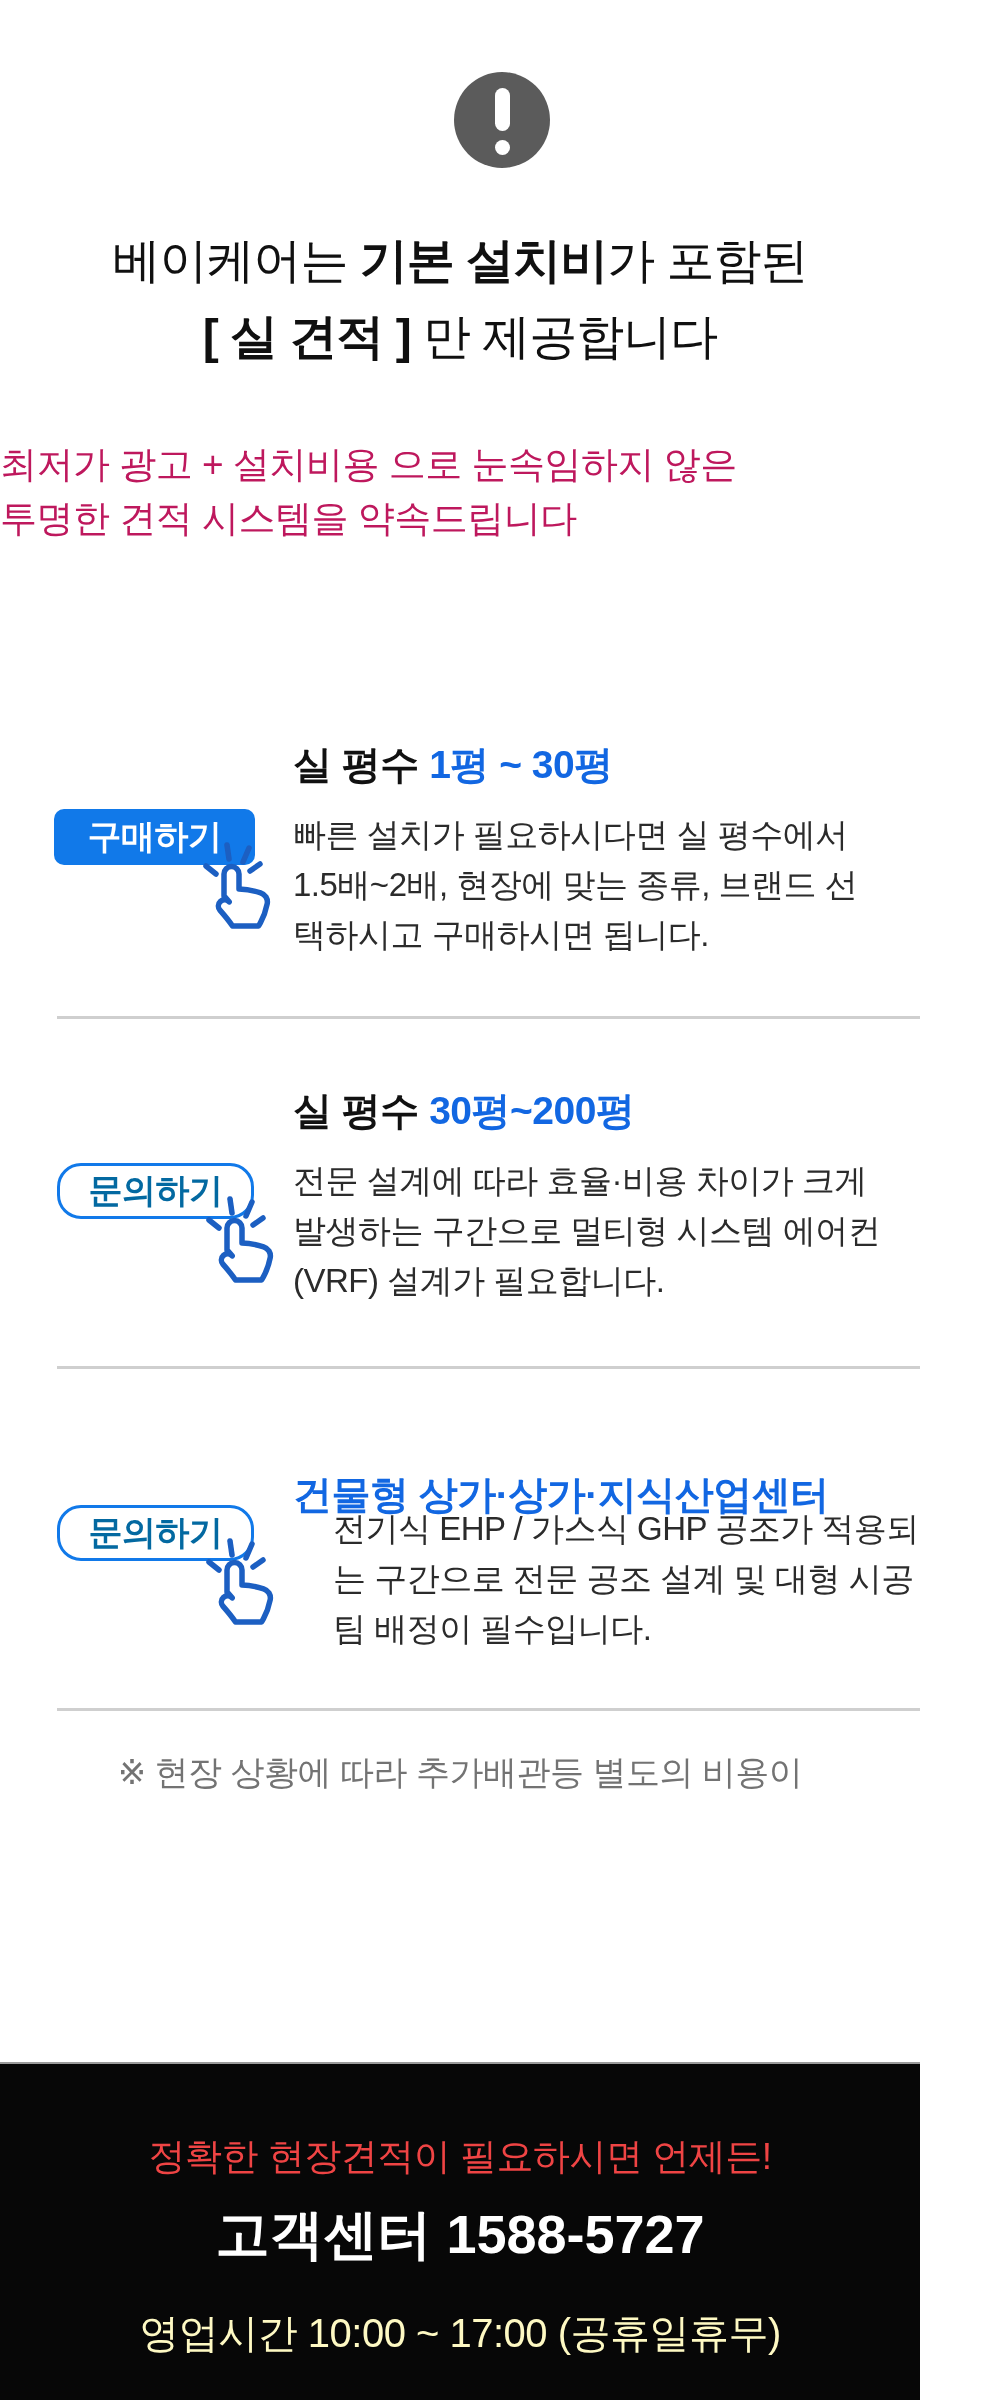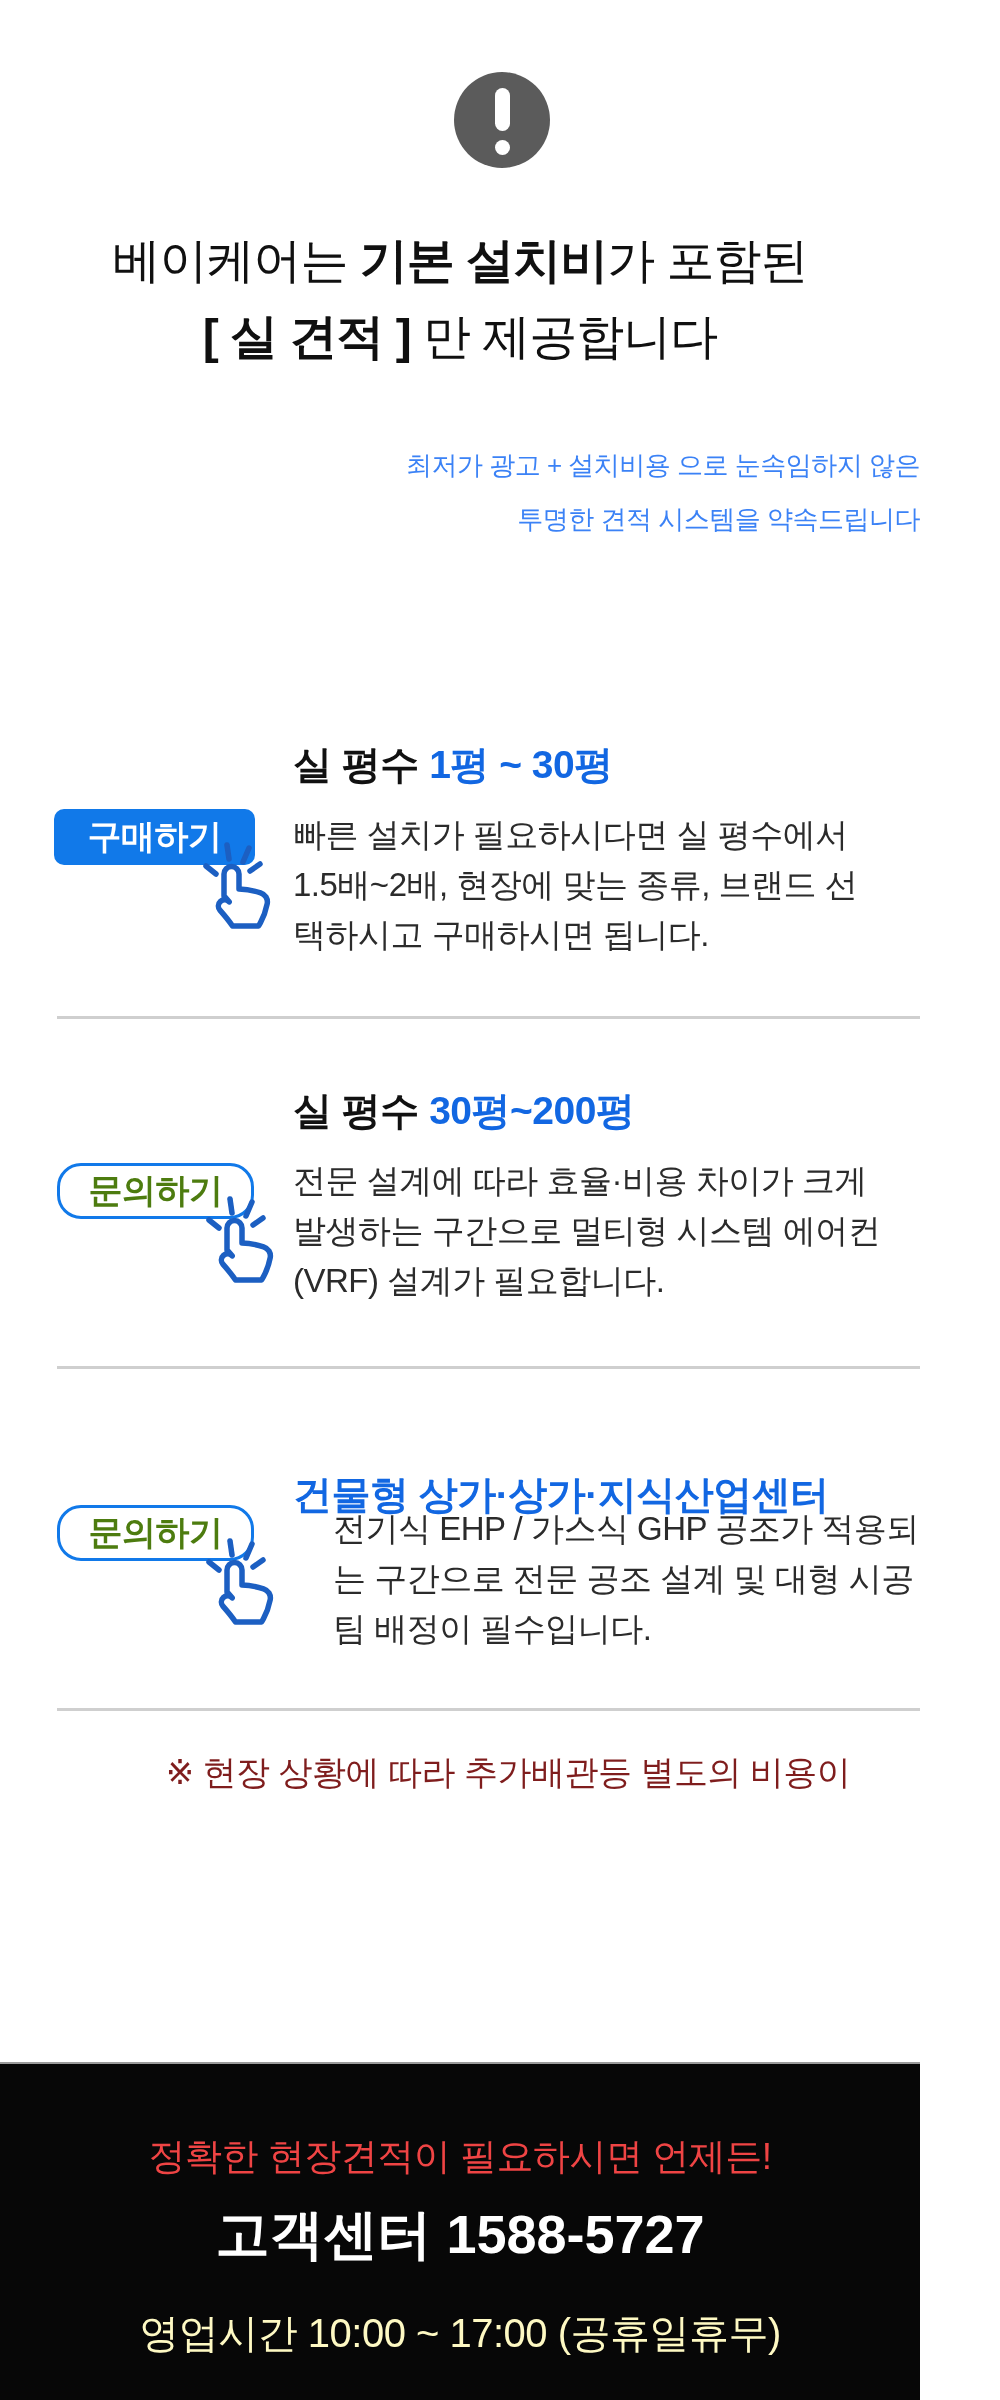--- a/index.html
+++ b/index.html
@@ -27,22 +27,22 @@
   
   .headline{
     position:absolute;left:0;top:223px;width:100%;
     text-align:center;font-size:48px;line-height:76px;
     color:#101010;letter-spacing:-1px;font-weight:400;
   }
   .headline .b{font-weight:800;}
   
   .subheadline{
     position:absolute;left:0;top:438px;width:100%;
-    text-align:right;font-size:26px;line-height:54px;
-    color:#3b82f6;letter-spacing:-0.5px;
+    text-align:left;font-size:37px;line-height:54px;
+    color:#be185d;letter-spacing:-0.5px;
   }
   
   .sec-title{
     position:absolute;left:293px;white-space:nowrap;
     font-size:39px;font-weight:700;color:#111;letter-spacing:-0.5px;
   }
   .sec-title .hl{color:var(--accent-blue,#1267e2);}
   .t1{top:738px;}
   .t2{top:1084px;}
   .t3{top:1468px;}
@@ -58,21 +58,21 @@
     position:absolute;display:flex;align-items:center;justify-content:center;
     box-sizing:border-box;font-family:inherit;
     font-size:34px;font-weight:700;letter-spacing:-0.5px;
     border-radius:10px;cursor:pointer;padding:0;text-align:center;
   }
   .btn-filled{
     left:54px;top:809px;width:201px;height:56px;
     background:var(--button-blue,#1179e9);color:#ffffff;border:none;
   }
   .btn-outline{
-    width:197px;height:56px;background:#ffffff;color:#4d7c0f;
+    width:197px;height:56px;background:#ffffff;color:#0369a1;
     border:3px solid var(--button-blue,#1179e9);border-radius:24px;
   }
   .btn2{left:57px;top:1163px;}
   .btn3{left:57px;top:1505px;}
   
   .hand{position:absolute;width:78px;height:92px;z-index:5;}
   .h1{left:200px;top:837px;}
   .h2{left:203px;top:1191px;}
   .h3{left:203px;top:1533px;}
   .hand .stk{stroke:var(--hand-blue,#1c5fc2);fill:none;stroke-width:5.5;
@@ -83,21 +83,21 @@
     position:absolute;left:57px;width:890px;height:3px;
     background:var(--divider,#cfcfcf);
   }
   .d1{top:1016px;}
   .d2{top:1366px;}
   .d3{top:1708px;}
   
   .note{
     position:absolute;left:0;top:1744px;width:100%;
     text-align:center;font-size:34px;line-height:56px;
-    color:#7f1d1d;letter-spacing:-0.5px;padding-left:48px;
+    color:#737373;letter-spacing:-0.5px;
   }
   
   .footer{
     position:absolute;left:0;top:2062px;width:100%;height:338px;
     background:var(--footer-bg,#070707);color:#ffffff;text-align:center;
     border-top:2px solid #9a9a9a;box-sizing:border-box;
   }
   .footer-tagline{
     padding-top:71px;font-size:37px;line-height:44px;
     letter-spacing:-0.5px;color:#ef4444;

